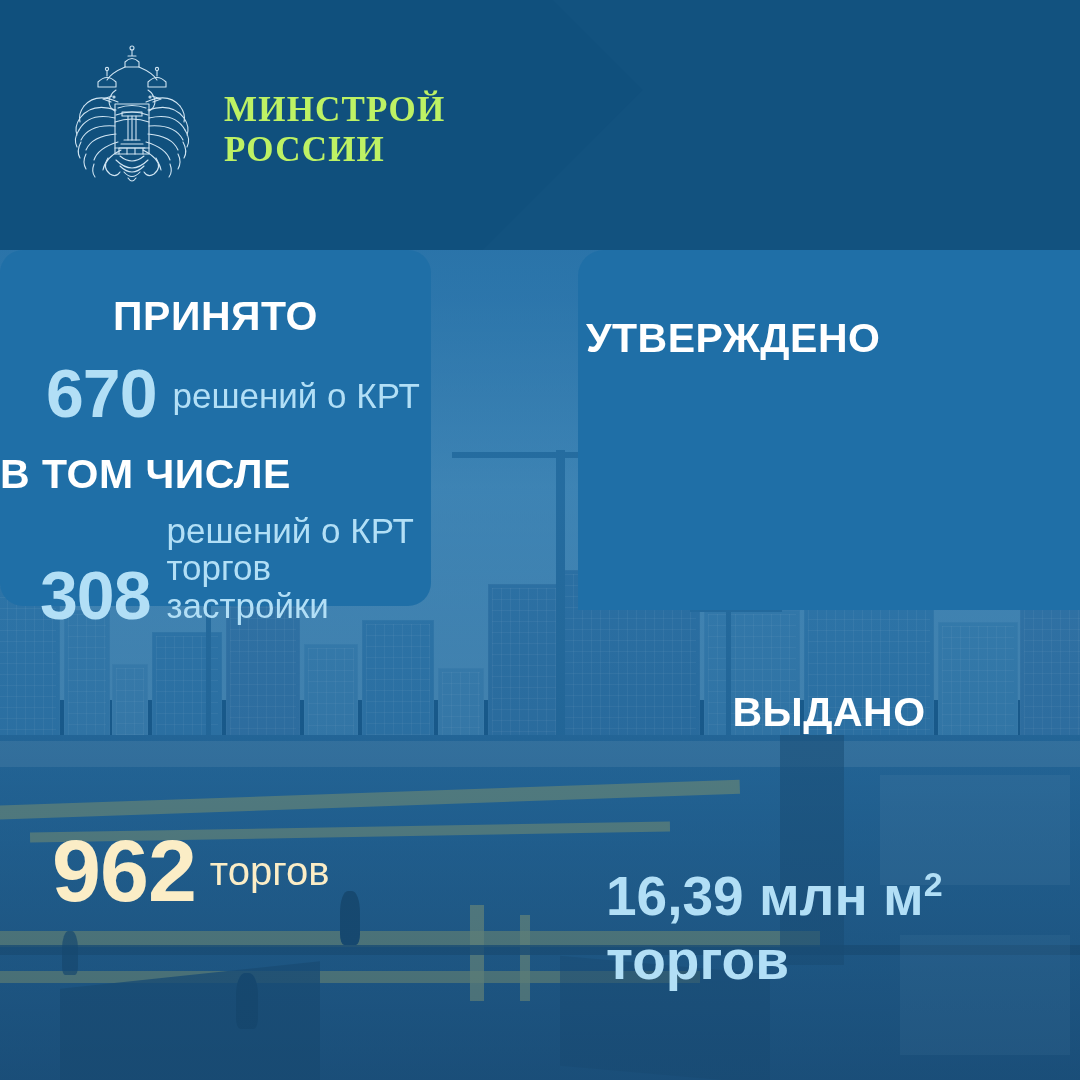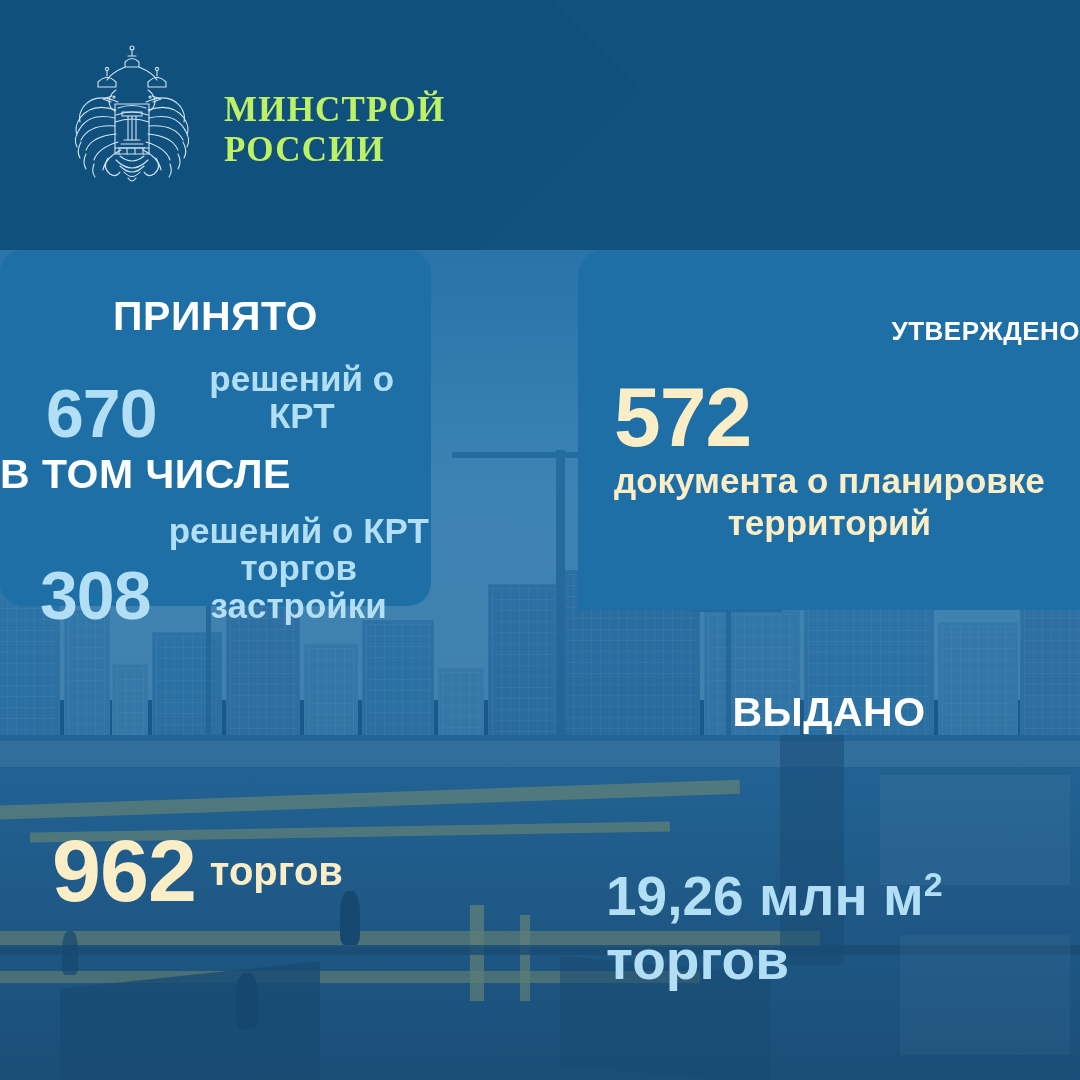--- a/index.html
+++ b/index.html
@@ -45,37 +45,37 @@
   .card.c1{left:0;top:250px;width:431px;height:356px;border-radius:23px;}
   .card.c2{left:578px;top:250px;width:502px;height:360px;border-radius:26px 0 0 0;}
   .card.c3{left:0;top:606px;width:536px;height:474px;}
   .card.c4{left:578px;top:592px;width:502px;height:470px;}
   .card.c3,.card.c4{background:transparent;border-radius:0;}
 
   .block{position:absolute;}
   .eyebrow{color:#ffffff;font-weight:700;text-transform:uppercase;
     letter-spacing:.5px;line-height:1;}
   .bignum{font-weight:700;line-height:.98;letter-spacing:-1px;}
-  .cap{font-weight:700;line-height:1.07;text-align:center;}
+  .cap{font-weight:400;line-height:1.07;}
   .blue{color:#b2dff6;}
   .cream{color:#fbedc6;}
   .row{display:flex;align-items:center;gap:14px;}
   .row-b{display:flex;align-items:flex-end;gap:16px;}
   .sup{font-size:.62em;vertical-align:super;line-height:0;}
 
   
   .c1 .eyebrow.e1{left:0;right:0;top:46px;text-align:center;font-size:41px;}
   .c1 .g1{left:46px;top:110px;}
   .c1 .eyebrow.e2{left:0;right:0;top:204px;text-align:left;font-size:41px;}
   .c1 .g2{left:40px;top:262px;}
   .c1 .bignum{font-size:68px;}
   .c1 .cap{font-size:35px;}
 
   
-  .c2 .eyebrow{left:8px;right:0;top:68px;text-align:right;font-size:26px;}
+  .c2 .eyebrow{left:8px;right:0;top:68px;text-align:left;font-size:41px;}
   .c2 .g{left:36px;top:126px;}
   .c2 .bignum{font-size:84px;}
   .c2 .cap{font-size:35px;margin-top:4px;}
 
   
   .c3 .eyebrow{left:0;right:0;top:150px;text-align:center;font-size:41px;}
   .c3 .g{left:52px;top:222px;}
   .c3 .bignum{font-size:88px;}
   .c3 .cap{font-size:40px;}
 
@@ -208,38 +208,33 @@
       <span class="bignum blue">308</span>
       <span style="padding-bottom:4px">
         <span class="cap blue" style="display:block">решений о КРТ</span>
         <span class="cap blue" style="display:block">торгов застройки</span>
       </span>
     </div>
   </div>
 
   <div class="card c2">
     <div class="eyebrow block">УТВЕРЖДЕНО</div>
-    <div class="block g">
-      <div class="bignum cream">572</div>
-      <div class="cap cream">документа о планировке</div>
-      <div class="cap cream">территорий</div>
-    </div>
   </div>
 
   <div class="card c3">
     <div class="block g row">
       <span class="bignum cream">962</span>
       <span>
         <span class="cap cream" style="display:block">торгов</span>
       </span>
     </div>
   </div>
 
   <div class="card c4">
     <div class="eyebrow block">ВЫДАНО</div>
     <div class="block line2 blue">
-      <span>19,26</span>
+      <span>16,39</span>
       <span>млн м</span><span class="sup">2</span>
       <span>торгов</span>
     </div>
   </div>
 
 </div>
 
 </body></html>

